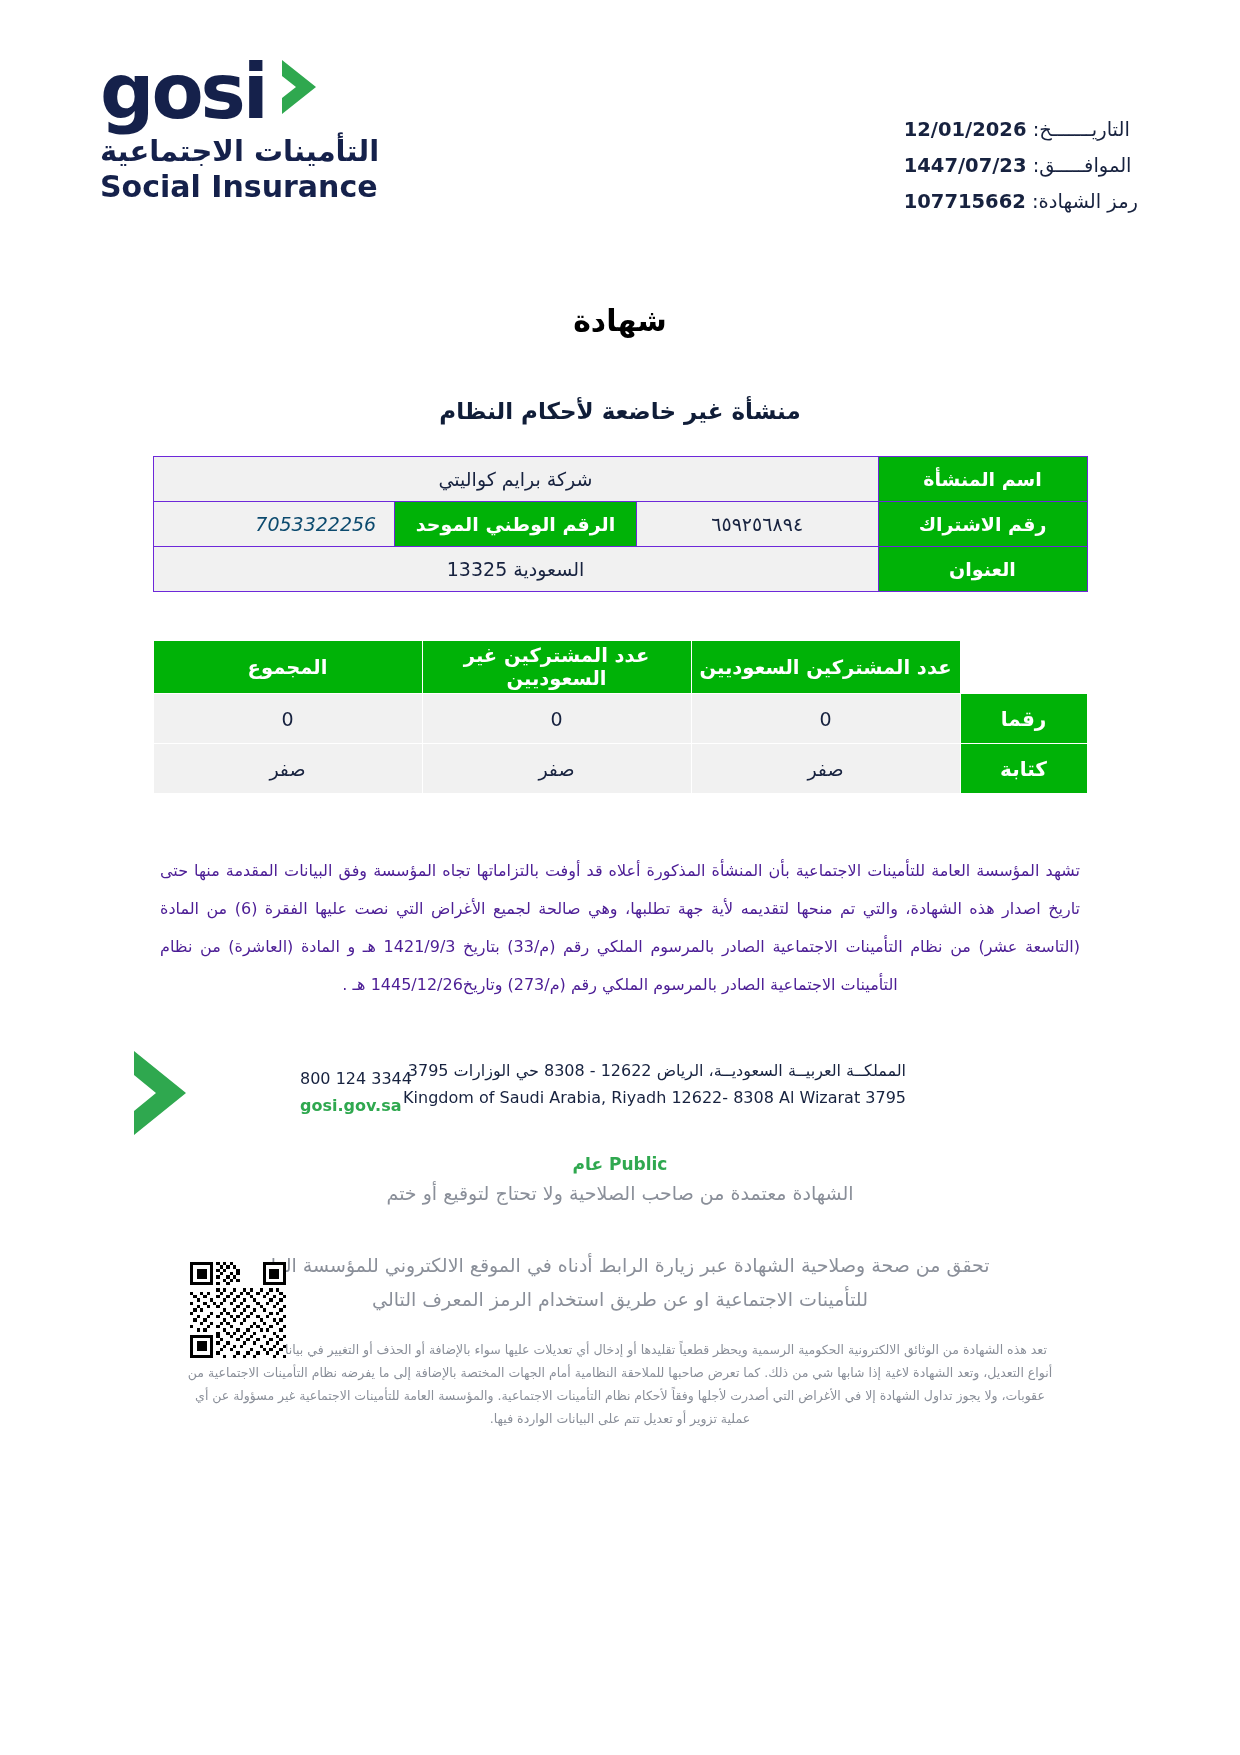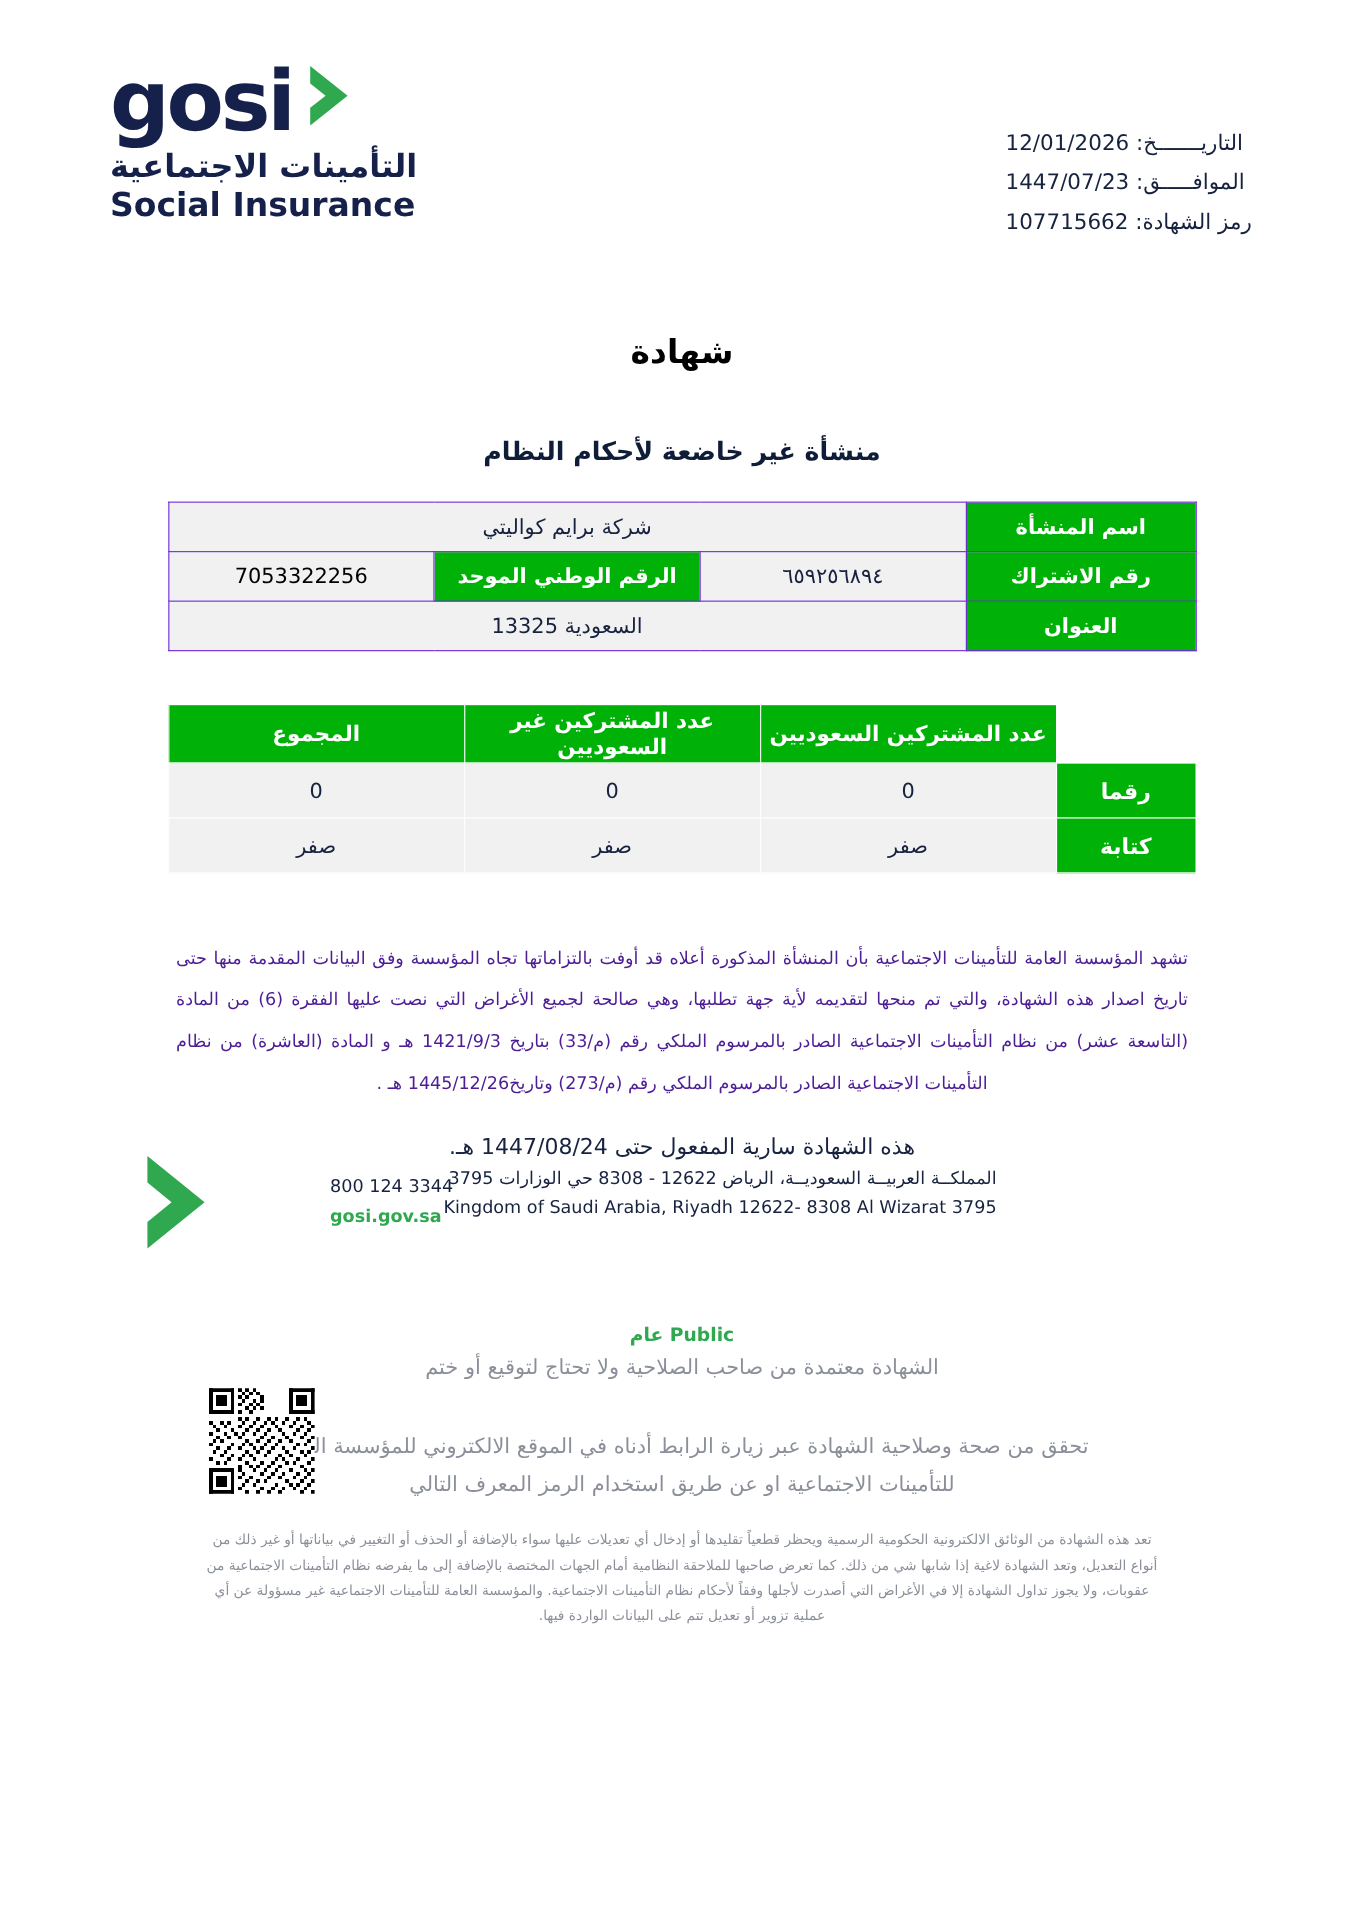--- a/index.html
+++ b/index.html
@@ -77,21 +77,21 @@
     top: 96px;
     right: 86px;
     text-align: left;
     direction: rtl;
     font-size: 19.5px;
     line-height: 36px;
     color: #17223f;
     white-space: nowrap;
   }
   .meta-row .mlabel { font-weight: normal; }
-  .meta-row .mval   { font-weight: normal; }
+  .meta-row .mval   { font-weight: bold; }
 
   
   .doc-title {
     text-align: center;
     font-size: 30px;
     font-weight: bold;
     color: #000000;
     margin-top: 62px;
   }
   .doc-subtitle {
@@ -135,23 +135,23 @@
   .sub-lbl {
     background: #00b207;
     color: #ffffff;
     font-weight: bold;
     font-size: 19px;
     text-align: center;
     width: 152px;
   }
   .sub-val {
     background: #f1f1f1;
-    text-align: center;
     width: 160px;
-    color: #000000;
+    color: #0c4a6e;
+    font-style: italic;
   }
 
   
   .tbl2 {
     width: 935px;
     margin-top: 48px;
   }
   .tbl2 th {
     background: #00b207;
     color: #ffffff;
@@ -354,21 +354,20 @@
     <tr>
       <td class="rowlbl">كتابة</td>
       <td>صفر</td>
       <td>صفر</td>
       <td>صفر</td>
     </tr>
   </tbody>
     </table>
 
   <div class="body-text">تشهد المؤسسة العامة للتأمينات الاجتماعية بأن المنشأة المذكورة أعلاه قد أوفت بالتزاماتها تجاه المؤسسة وفق البيانات المقدمة منها حتى تاريخ اصدار هذه الشهادة، والتي تم منحها لتقديمه لأية جهة تطلبها، وهي صالحة لجميع الأغراض التي نصت عليها الفقرة (6) من المادة (التاسعة عشر) من نظام التأمينات الاجتماعية الصادر بالمرسوم الملكي رقم (م/33) بتاريخ 1421/9/3 هـ و المادة (العاشرة) من نظام التأمينات الاجتماعية الصادر بالمرسوم الملكي رقم (م/273) وتاريخ1445/12/26 هـ .</div>
-  <div class="validity">هذه الشهادة سارية المفعول حتى 1447/08/24  هـ.</div>
 
   <div class="public-tag">Public عام</div>
   <div class="no-sign">الشهادة معتمدة من صاحب الصلاحية ولا تحتاج لتوقيع أو ختم</div>
 
   <div class="qr">
     <svg width="96" height="96" viewBox="0 0 29 29" shape-rendering="crispEdges">
       <rect width="29" height="29" fill="#ffffff"></rect>
       <g fill="#000000">
         <rect x="0" y="0" width="7" height="1"></rect>
           <rect x="0" y="6" width="7" height="1"></rect>

